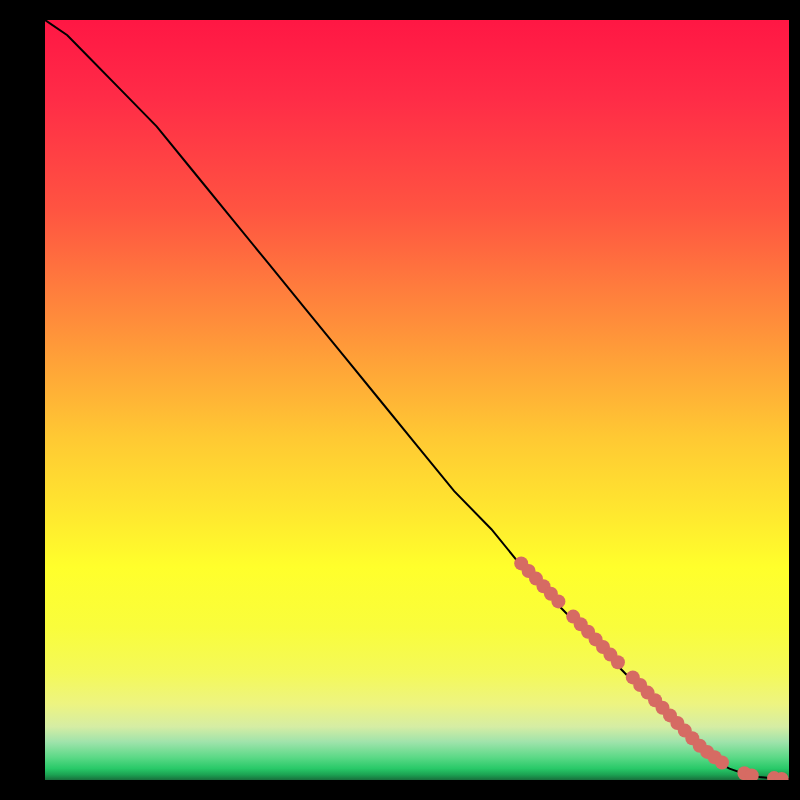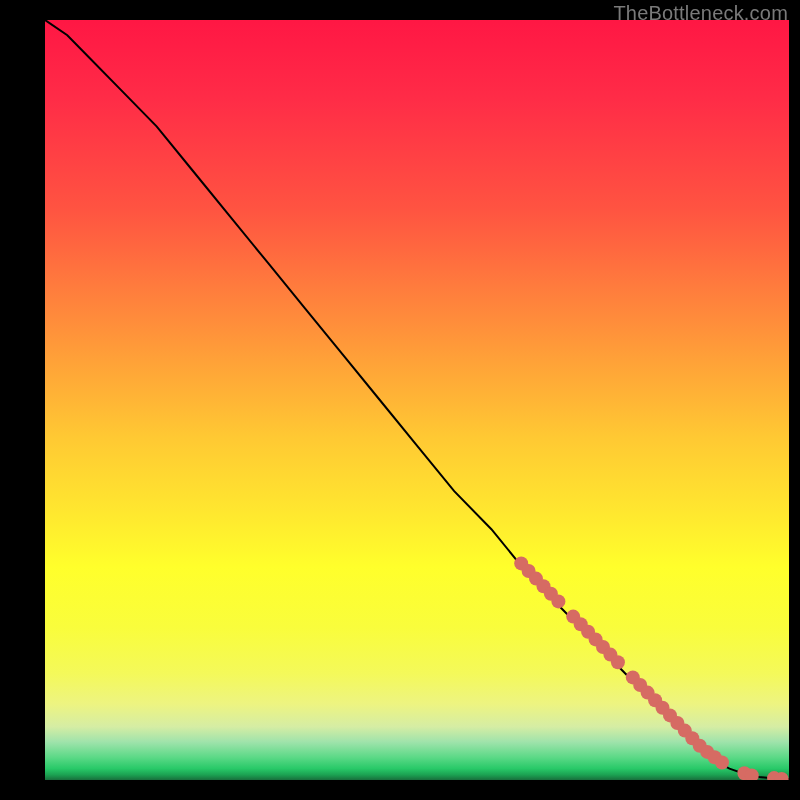--- a/index.html
+++ b/index.html
@@ -97,14 +97,13 @@
           <circle cx="662.2" cy="731.9" r="7" fill="#d66b63"></circle>
           <circle cx="669.6" cy="737.2" r="7" fill="#d66b63"></circle>
           <circle cx="677.0" cy="742.5" r="7" fill="#d66b63"></circle>
           <circle cx="699.4" cy="753.2" r="7" fill="#d66b63"></circle>
           <circle cx="706.8" cy="755.4" r="7" fill="#d66b63"></circle>
           <circle cx="729.1" cy="758.1" r="7" fill="#d66b63"></circle>
           <circle cx="736.6" cy="758.9" r="7" fill="#d66b63"></circle>
         </g>
     </svg>
   </div>
-  <div class="watermark">TheBottleneck.com</div>
 </div>
 
 </body></html>

